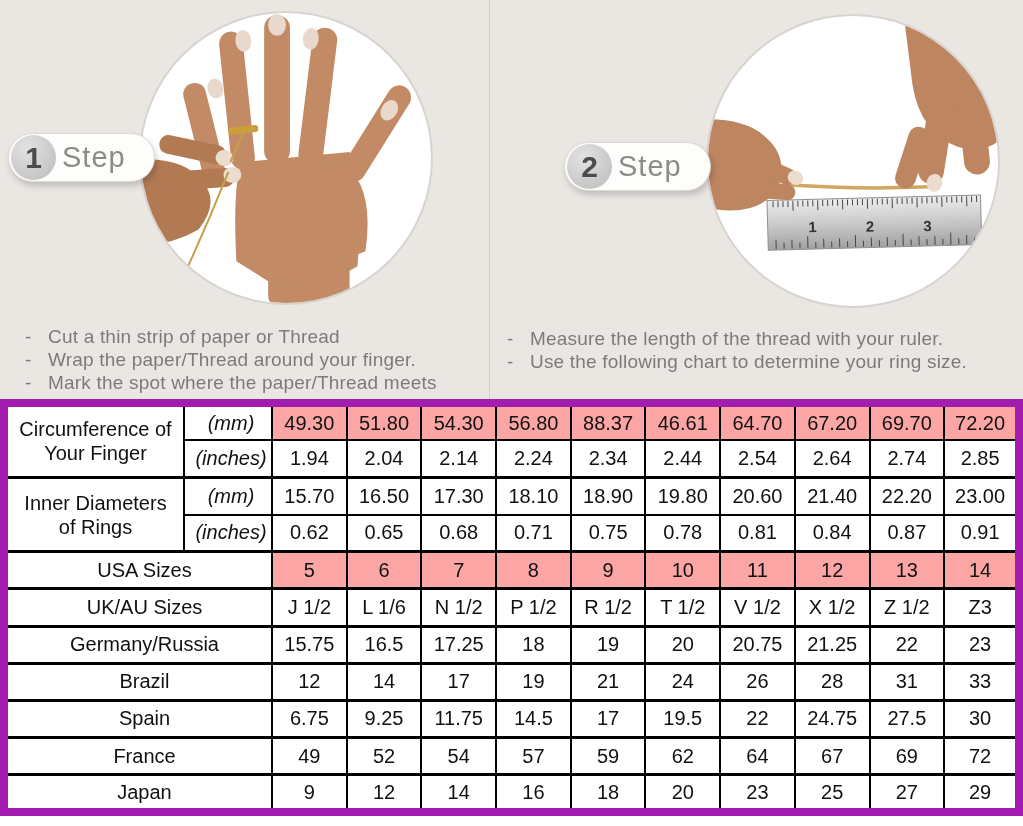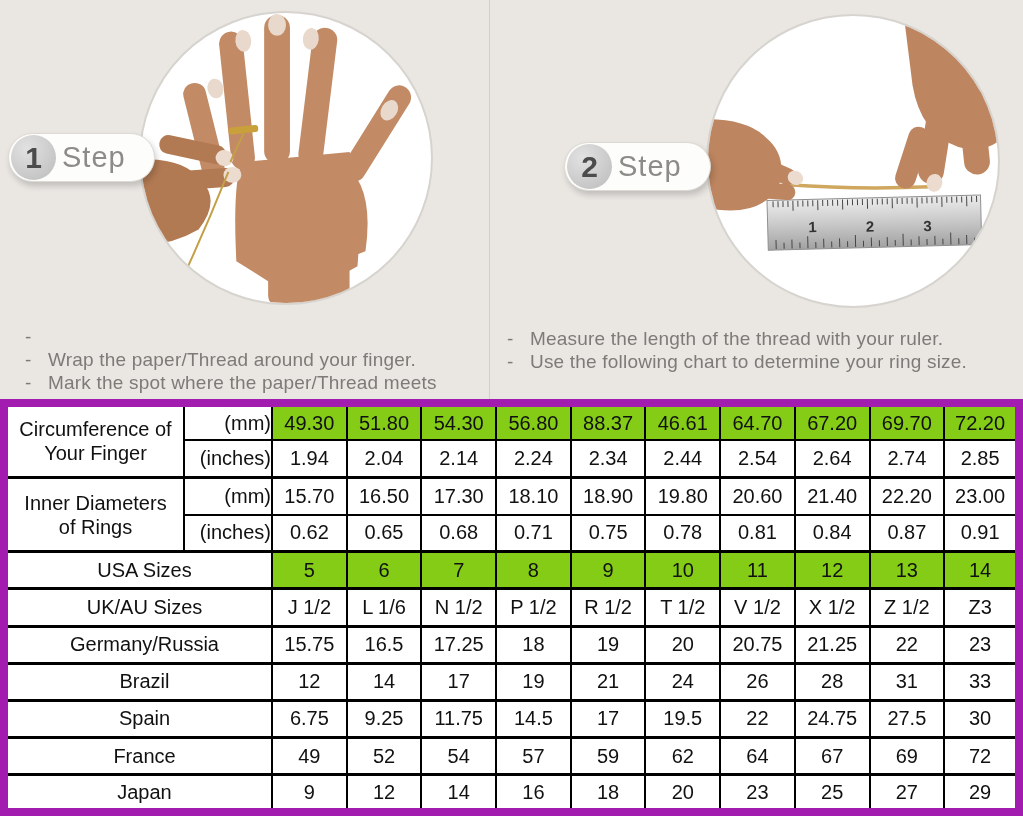--- a/index.html
+++ b/index.html
@@ -54,23 +54,23 @@
     border-collapse:collapse; table-layout:fixed; background:#ffffff;
     border:8px solid #a21caf; font-family:"Liberation Sans", sans-serif;
   }
   .size-table td {
     border:2px solid #000; height:36px; font-size:20px; color:#111;
     vertical-align:middle; overflow:hidden; white-space:nowrap;
   }
   .size-table tr.heavy td { border-top-width:3px; }
   .size-table td.label-center { text-align:center; line-height:24px; white-space:normal; padding:0 8px; }
   .size-table td.label-left { text-align:center; padding-left:10px; }
-  .size-table td.unit { text-align:right; padding-left:6px; }
+  .size-table td.unit { text-align:center; padding-left:6px;font-style:italic; }
   .size-table td.val { text-align:center; }
-  .size-table td.shaded { background:#84cc16;margin-top:28px; }
+  .size-table td.shaded { background:#fca5a5;margin-top:28px; }
   .c-label { width:180px; }
   .c-unit  { width:88px; }
 </style>
 </head>
 <body>
 
 <div class="page">
 
   <div class="top-section">
     <div class="divider"></div>
@@ -167,20 +167,21 @@
       <div class="step-text">Step</div>
     </div>
     <div class="step-badge badge2">
       <div class="step-num">2</div>
       <div class="step-text">Step</div>
     </div>
 
     <div class="instructions inst1">
       <div class="line">
         <span class="dash">-</span>
+        <span class="txt">Cut a thin strip of paper or Thread</span>
       </div>
       <div class="line">
         <span class="dash">-</span>
         <span class="txt">Wrap the paper/Thread around your finger.</span>
       </div>
       <div class="line">
         <span class="dash">-</span>
         <span class="txt">Mark the spot where the paper/Thread meets</span>
       </div>
     </div>

